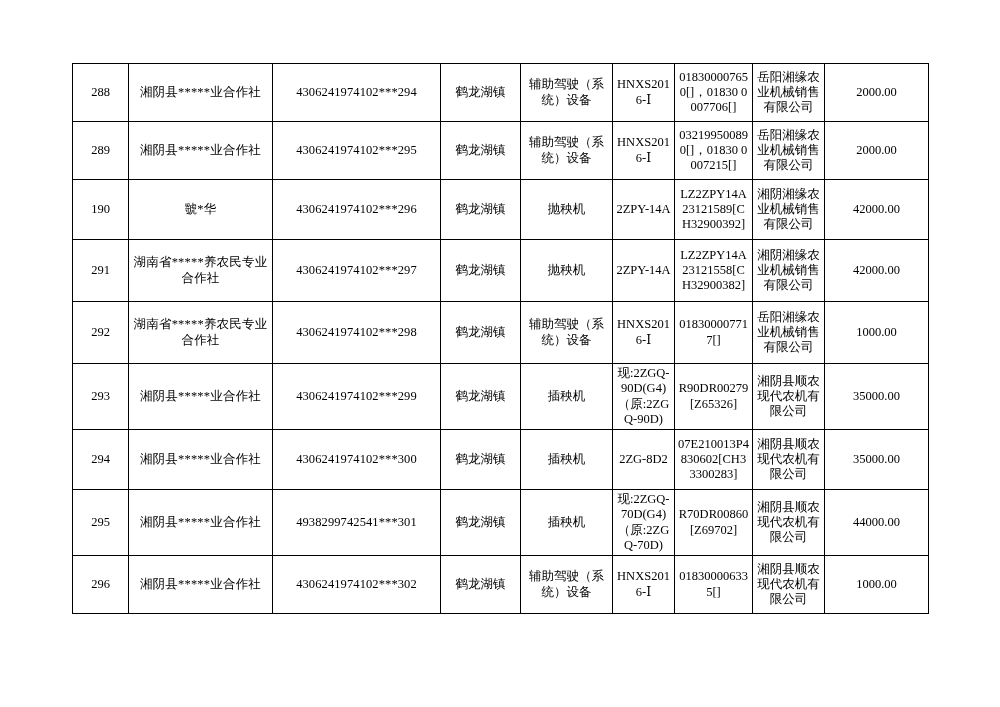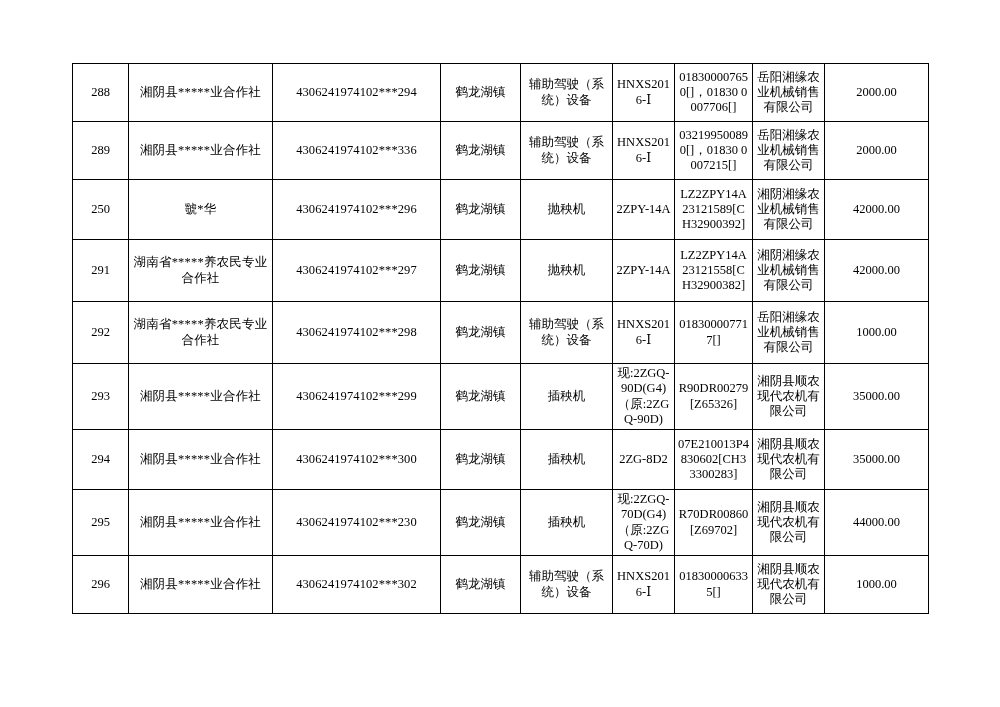--- a/index.html
+++ b/index.html
@@ -126,30 +126,30 @@
           <td class="cell-town">鹤龙湖镇</td>
           <td class="cell-kind">辅助驾驶（系统）设备</td>
           <td class="cell-model">HNXS2016-Ⅰ</td>
           <td class="cell-code">018300007650[]，01830 0007706[]</td>
           <td class="cell-seller clip-3">岳阳湘缘农业机械销售有限公司</td>
           <td class="cell-amount">2000.00</td>
         </tr>
         <tr style="height:58px">
           <td class="cell-seq">289</td>
           <td class="cell-name">湘阴县*****业合作社</td>
-          <td class="cell-id">4306241974102***336</td>
+          <td class="cell-id">4306241974102***295</td>
           <td class="cell-town">鹤龙湖镇</td>
           <td class="cell-kind">辅助驾驶（系统）设备</td>
           <td class="cell-model">HNXS2016-Ⅰ</td>
           <td class="cell-code">032199500890[]，01830 0007215[]</td>
           <td class="cell-seller clip-3">岳阳湘缘农业机械销售有限公司</td>
           <td class="cell-amount">2000.00</td>
         </tr>
         <tr style="height:60px">
-          <td class="cell-seq">250</td>
+          <td class="cell-seq">190</td>
           <td class="cell-name">虢*华</td>
           <td class="cell-id">4306241974102***296</td>
           <td class="cell-town">鹤龙湖镇</td>
           <td class="cell-kind">抛秧机</td>
           <td class="cell-model">2ZPY-14A</td>
           <td class="cell-code">LZ2ZPY14A23121589[CH32900392]</td>
           <td class="cell-seller clip-3">湘阴湘缘农业机械销售有限公司</td>
           <td class="cell-amount">42000.00</td>
         </tr>
         <tr style="height:62px">
@@ -192,21 +192,21 @@
           <td class="cell-town">鹤龙湖镇</td>
           <td class="cell-kind">插秧机</td>
           <td class="cell-model">2ZG-8D2</td>
           <td class="cell-code">07E210013P4830602[CH33300283]</td>
           <td class="cell-seller clip-4">湘阴县顺农现代农机有限公司</td>
           <td class="cell-amount">35000.00</td>
         </tr>
         <tr style="height:64px">
           <td class="cell-seq">295</td>
           <td class="cell-name">湘阴县*****业合作社</td>
-          <td class="cell-id">4306241974102***230</td>
+          <td class="cell-id">4938299742541***301</td>
           <td class="cell-town">鹤龙湖镇</td>
           <td class="cell-kind">插秧机</td>
           <td class="cell-model clip-4">现:2ZGQ-70D(G4)（原:2ZGQ-70D)</td>
           <td class="cell-code">R70DR00860[Z69702]</td>
           <td class="cell-seller clip-4">湘阴县顺农现代农机有限公司</td>
           <td class="cell-amount">44000.00</td>
         </tr>
         <tr style="height:58px">
           <td class="cell-seq">296</td>
           <td class="cell-name">湘阴县*****业合作社</td>

